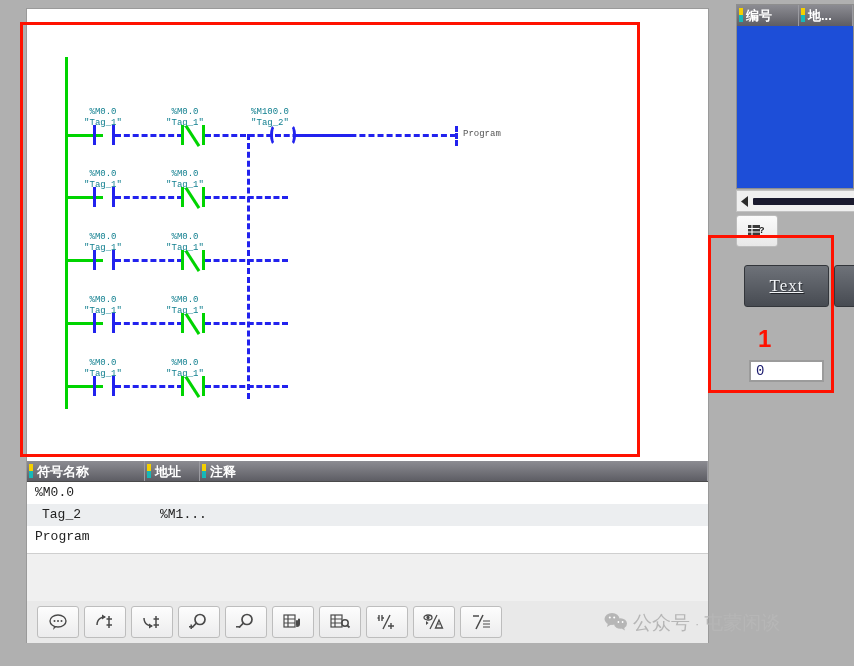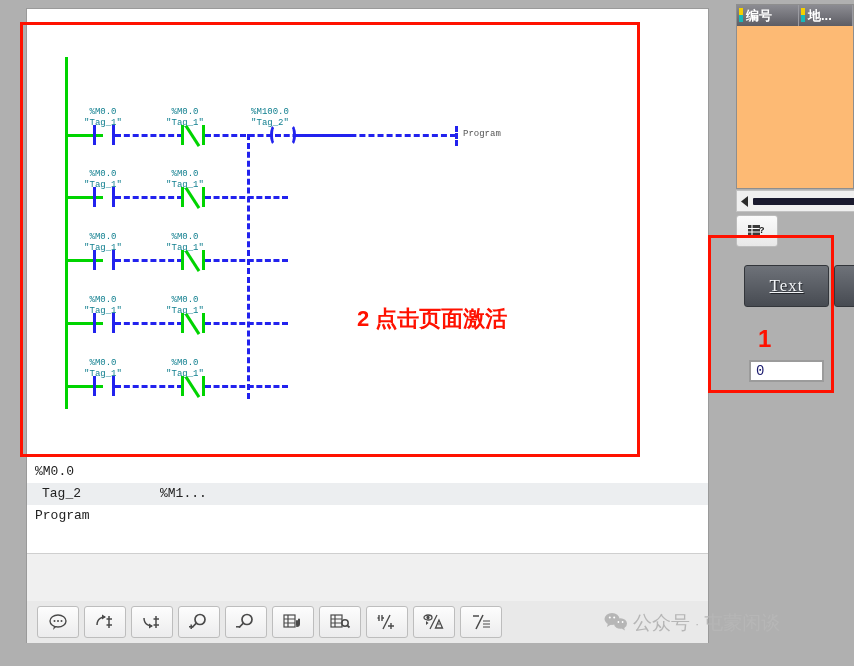--- a/index.html
+++ b/index.html
@@ -132,21 +132,21 @@
   }
   .tb-btn svg{display:block;}
 
   
   #right-panel{
     position:absolute;left:722px;top:0;width:132px;height:666px;
     background:#b0b0b0;
   }
   #hmi-table{
     position:absolute;left:14px;top:4px;width:118px;height:185px;
-    background:#fdba74;border:1px solid #8e8e8e;box-sizing:border-box;
+    background:#1d4ed8;border:1px solid #8e8e8e;box-sizing:border-box;
   }
   #hmi-table-head{
     display:flex;height:21px;
     background:linear-gradient(#8c8c92,#5d5d64);
     color:#fff;font-size:13px;font-weight:bold;
     font-family:"Liberation Sans",sans-serif;
   }
   #hmi-table-head .cell{
     position:relative;padding:2px 0 0 9px;box-sizing:border-box;
     border-right:1px solid #9b9ba1;
@@ -332,24 +332,28 @@
       <div class="tag-lbl" style="left:80px;top:20px;">%M0.0</div>
       <div class="tag-lbl" style="left:80px;top:31px;">"Tag_1"</div>
       <div class="contact-nc" style="left:116px;">
         <div class="bar l"></div>
         <div class="slash"></div>
         <div class="bar r"></div>
       </div>
       <div class="dashed-h" style="left:140px;width:83px;"></div>
     </div>
 
-    <div id="annotation-2">2 点击页面激活</div>
   </div>
 
   <div id="symbol-table">
+    <div class="sym-head">
+      <div class="cell c1">符号名称</div>
+      <div class="cell c2">地址</div>
+      <div class="cell c3">注释</div>
+    </div>
     <div class="sym-row">
       <div class="cell c2">%M0.0</div>
       <div class="cell c3"></div>
     </div>
     <div class="sym-row alt">
       <div class="cell c1">Tag_2</div>
       <div class="cell c2">%M1...</div>
       <div class="cell c3"></div>
     </div>
     <div class="sym-row">

